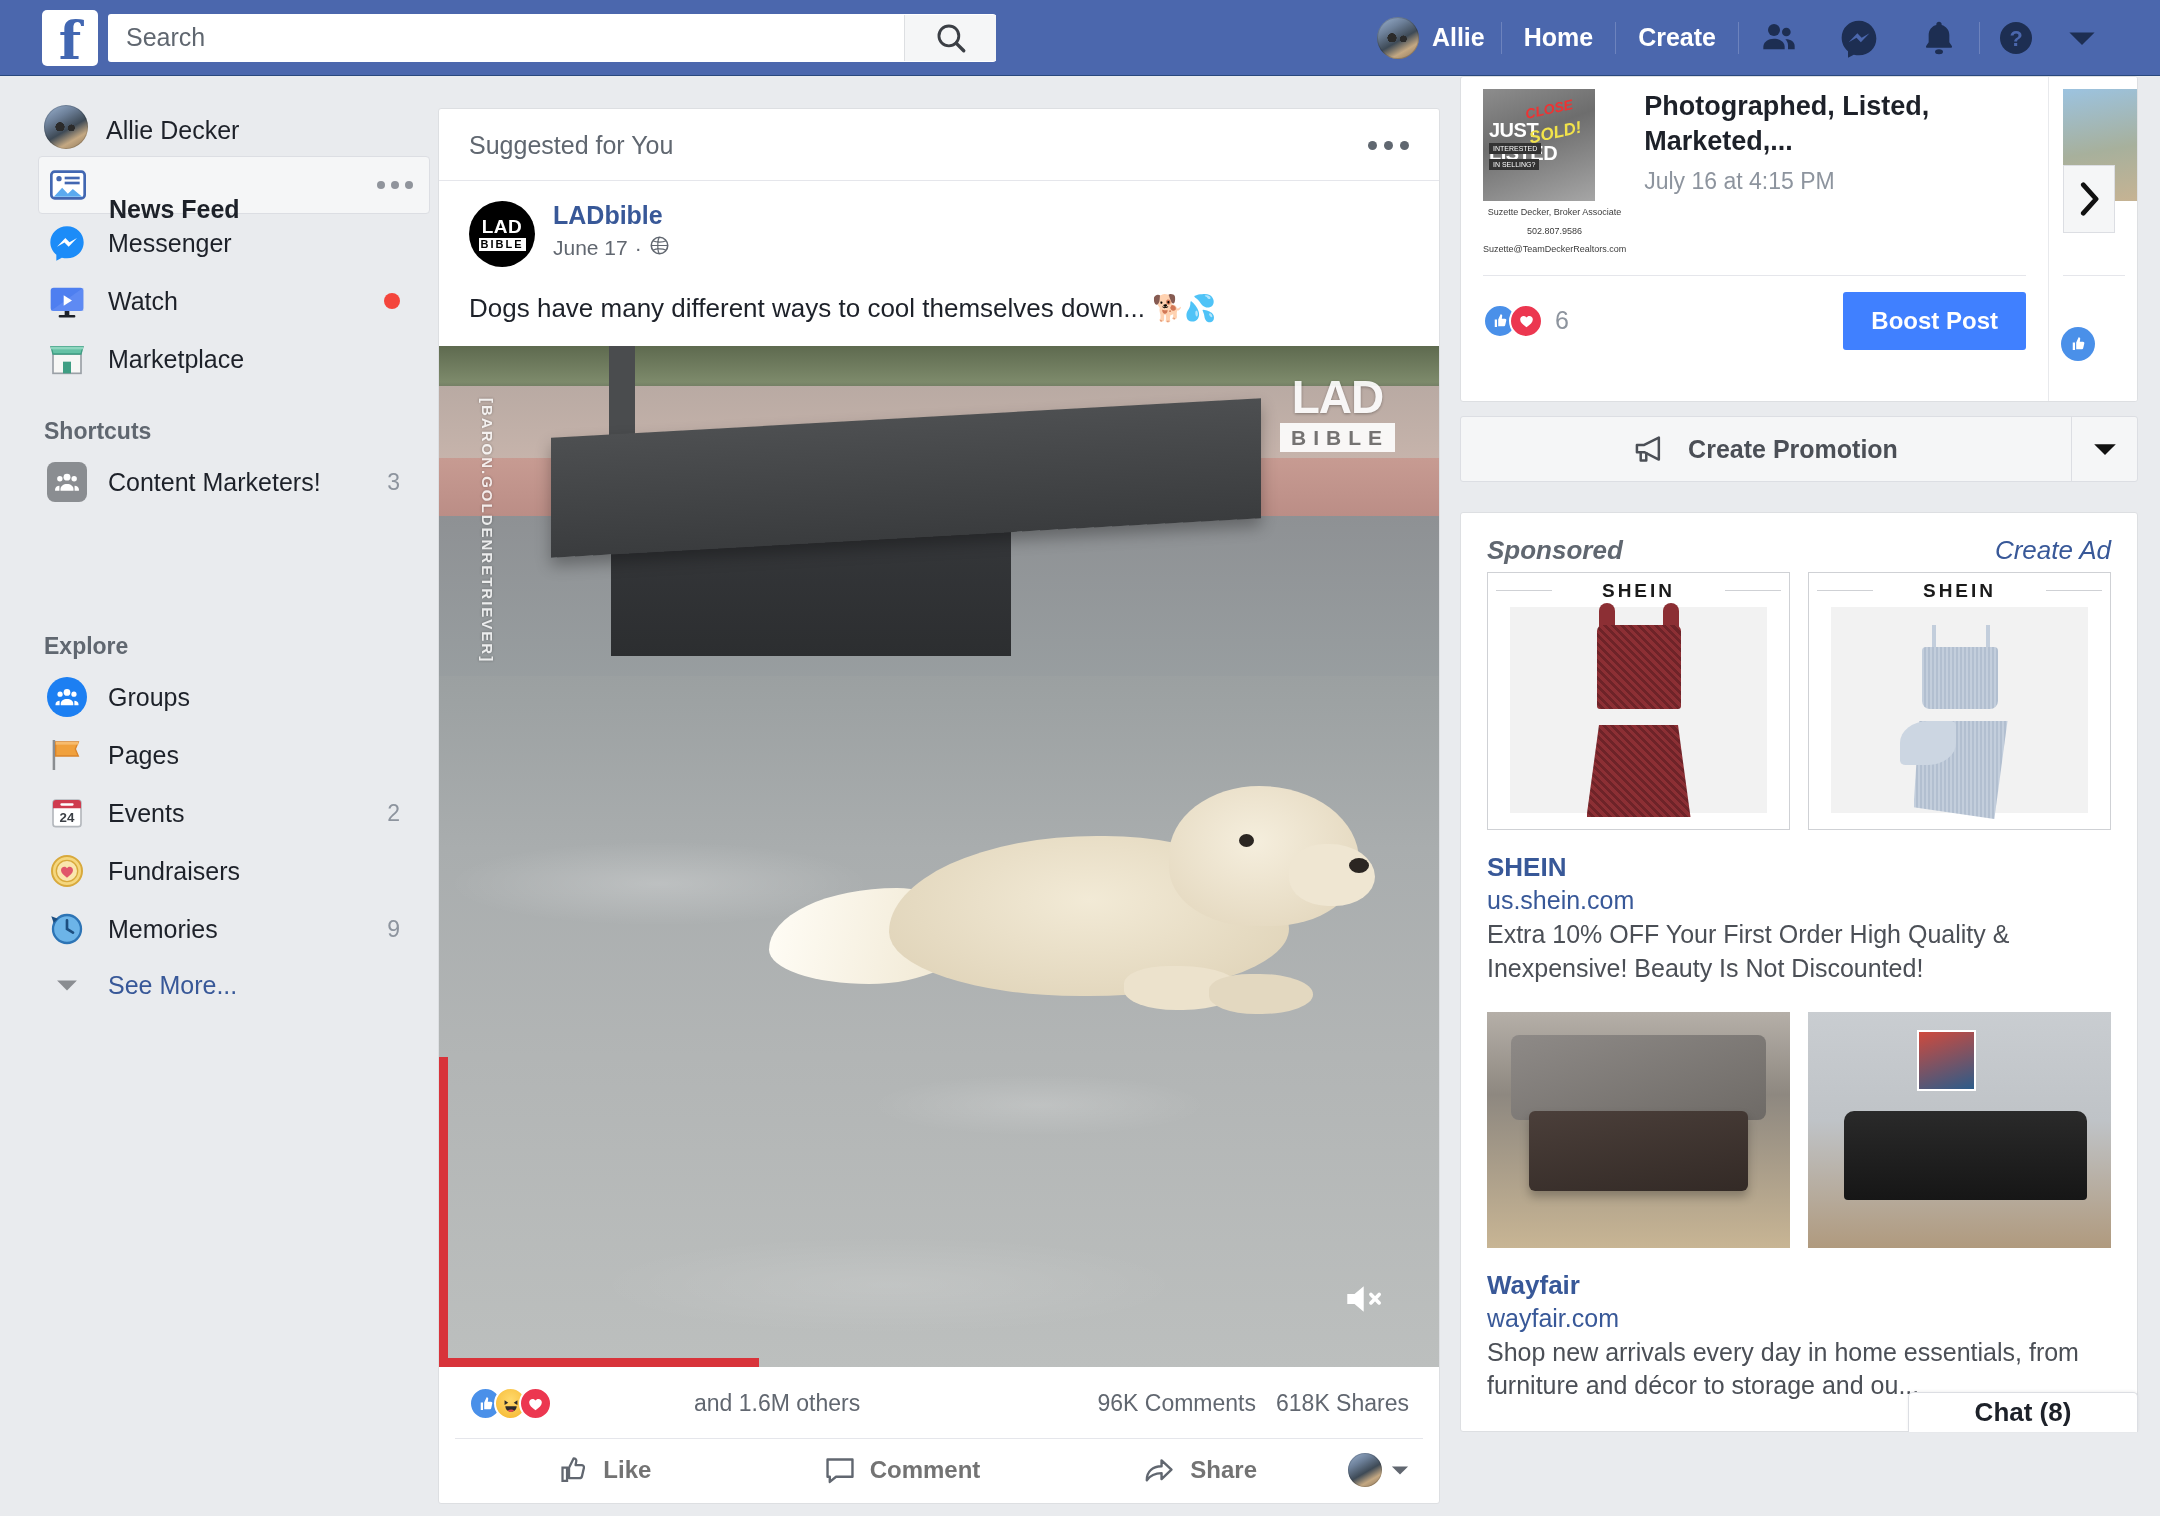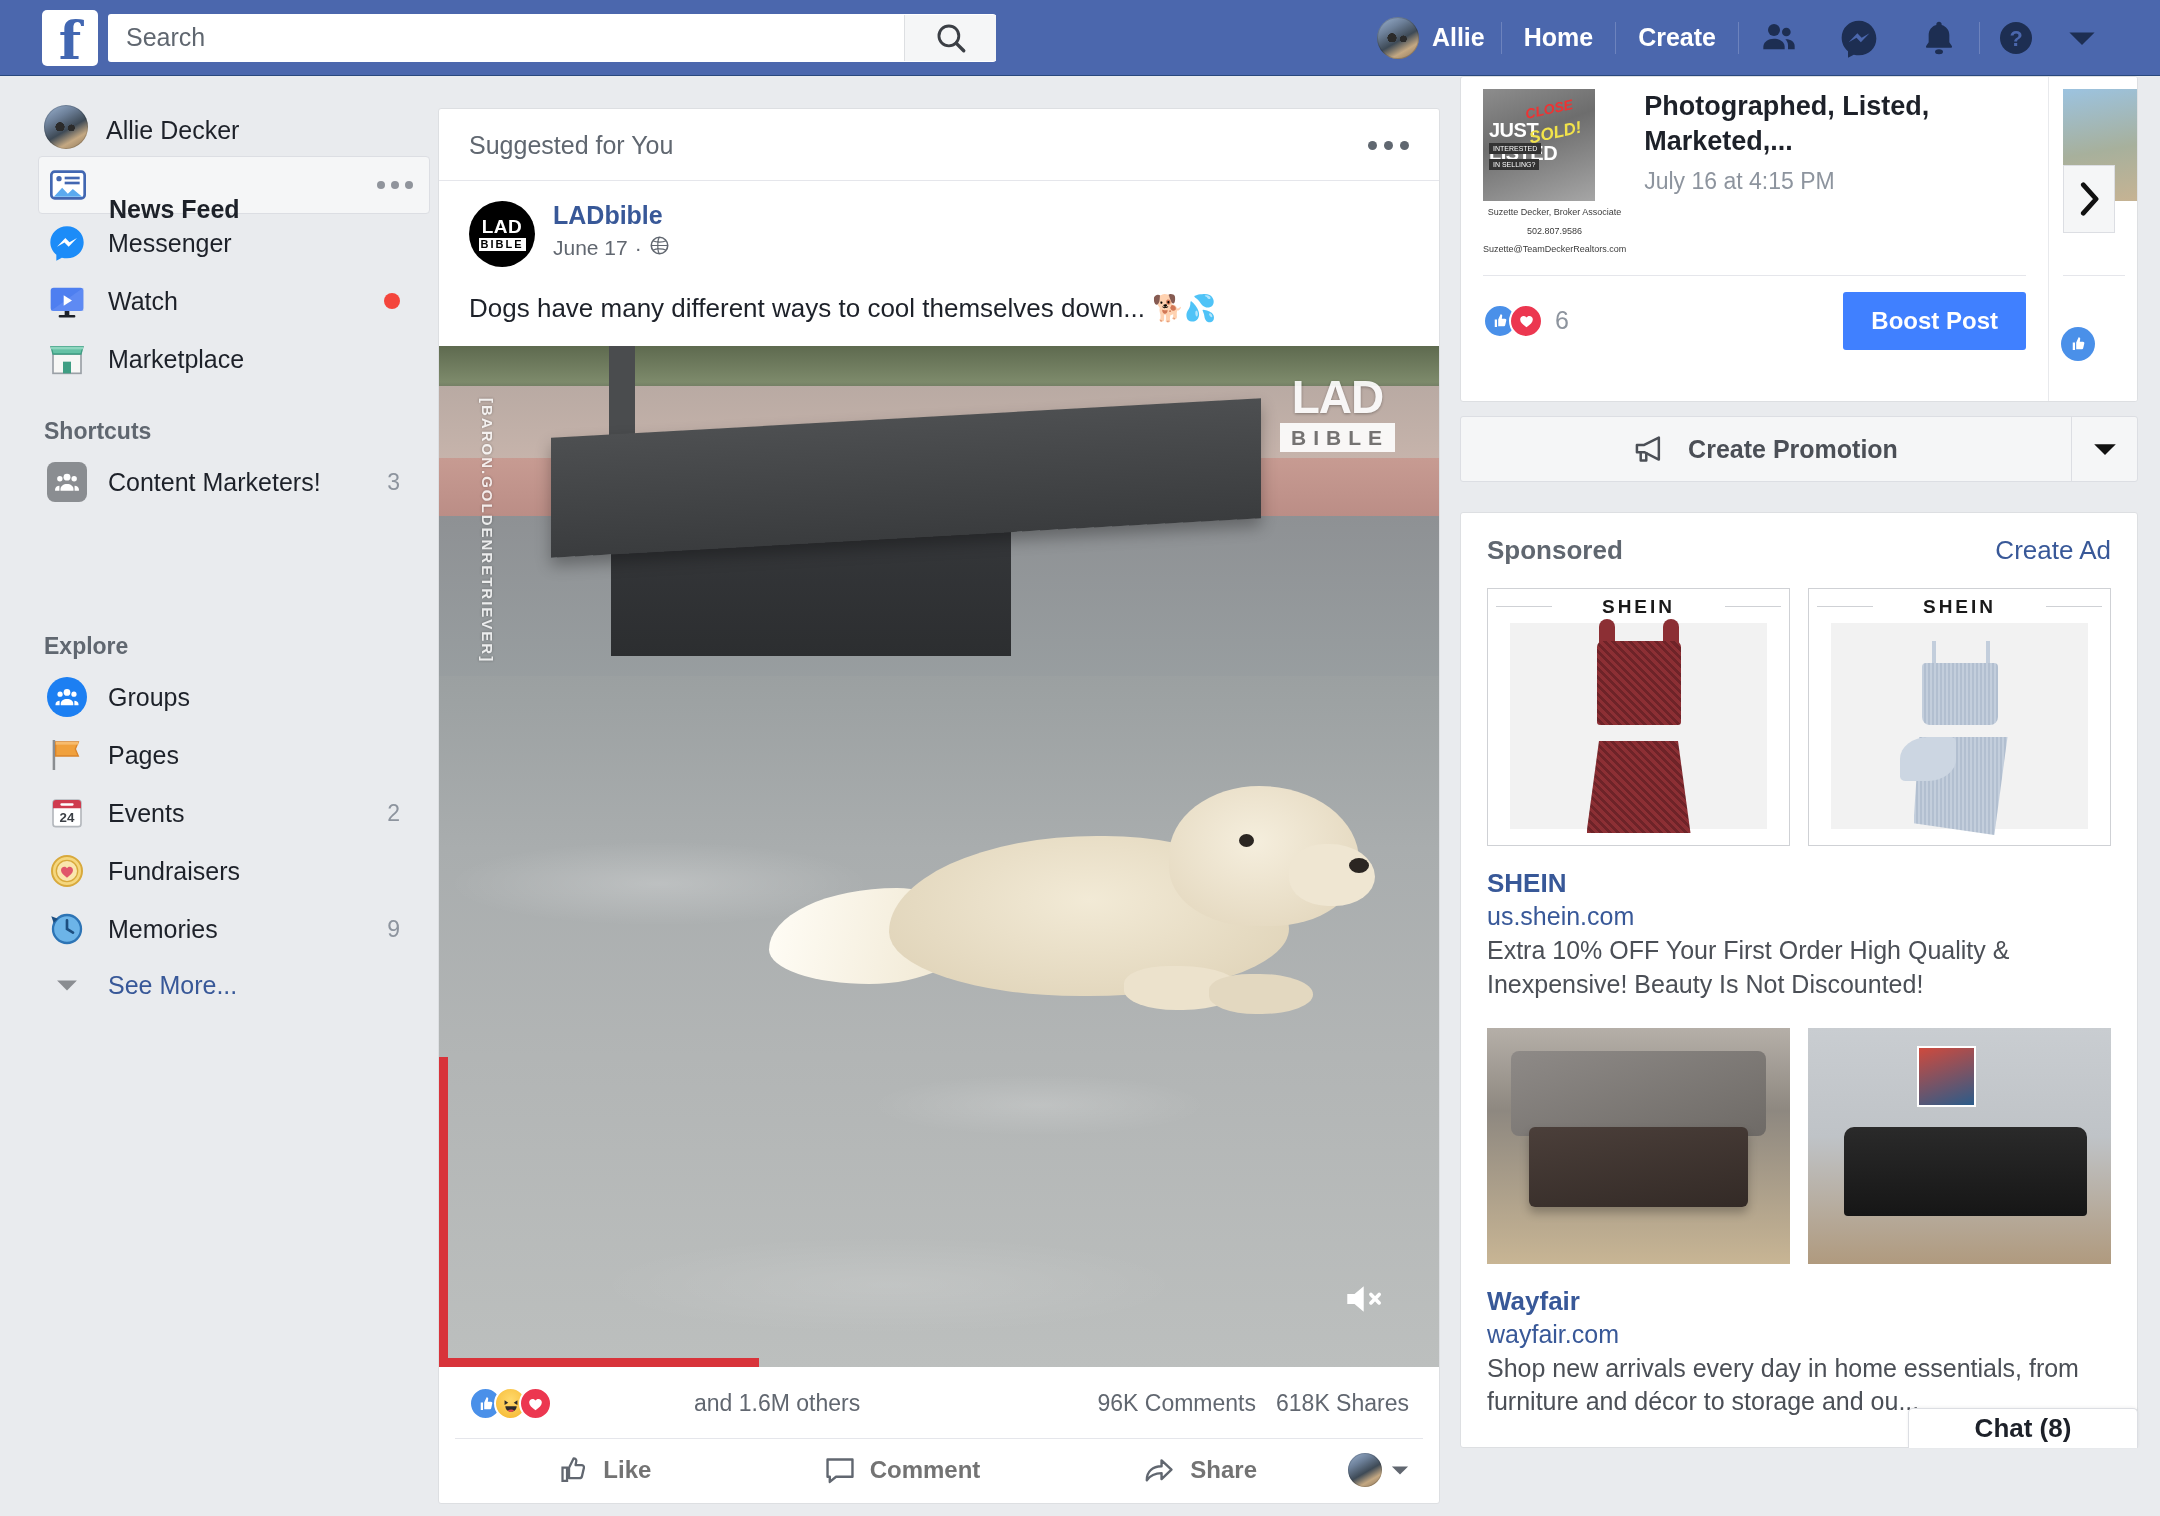--- a/index.html
+++ b/index.html
@@ -261,21 +261,21 @@
     margin: 14px 22px 0 0; height: 66px; background:#f5f6f7; border:1px solid #dcdee3;
     border-radius:3px; display:flex; align-items:center; cursor:pointer;
   }
   .cp-main { flex:1; display:flex; align-items:center; justify-content:center; gap:16px; }
   .cp-main .t { font-size:25px; font-weight:bold; color:#4b4f56; }
   .cp-caret { width: 66px; height: 100%; border-left:1px solid #dcdee3;
     display:flex; align-items:center; justify-content:center; }
 
   .spon-card { margin: 30px 22px 0 0; background:#fff; border:1px solid #dddfe2;
     border-radius:3px; padding: 22px 26px 28px 26px; }
-  .spon-head { display:flex; align-items:center; justify-content:space-between; margin-bottom: 22px; }
+  .spon-head { display:flex; align-items:center; justify-content:space-between; margin-bottom: 6px; font-style: italic; }
   .spon-head .t { font-size:26px; font-weight:bold; color:#606770; }
   .spon-head .a { font-size:26px; color:#385898; cursor:pointer; }
   .ad-imgs { display:flex; gap: 18px; }
   .ad-img { flex:1; height: 258px; border:1px solid #cfd1d5; position:relative;
     background:#fff; overflow:hidden; cursor:pointer; }
   .shein-lbl { position:absolute; top: 7px; left:0; right:0; text-align:center;
     font-size:19px; font-weight:900; letter-spacing:3px; color:#1a1a1a; }
   .shein-line { position:absolute; top: 17px; height:1px; background:#cfd1d5; }
   .ad-inner { position:absolute; left:22px; right:22px; top: 34px; bottom: 16px;
     background:#f2f2f2; }

